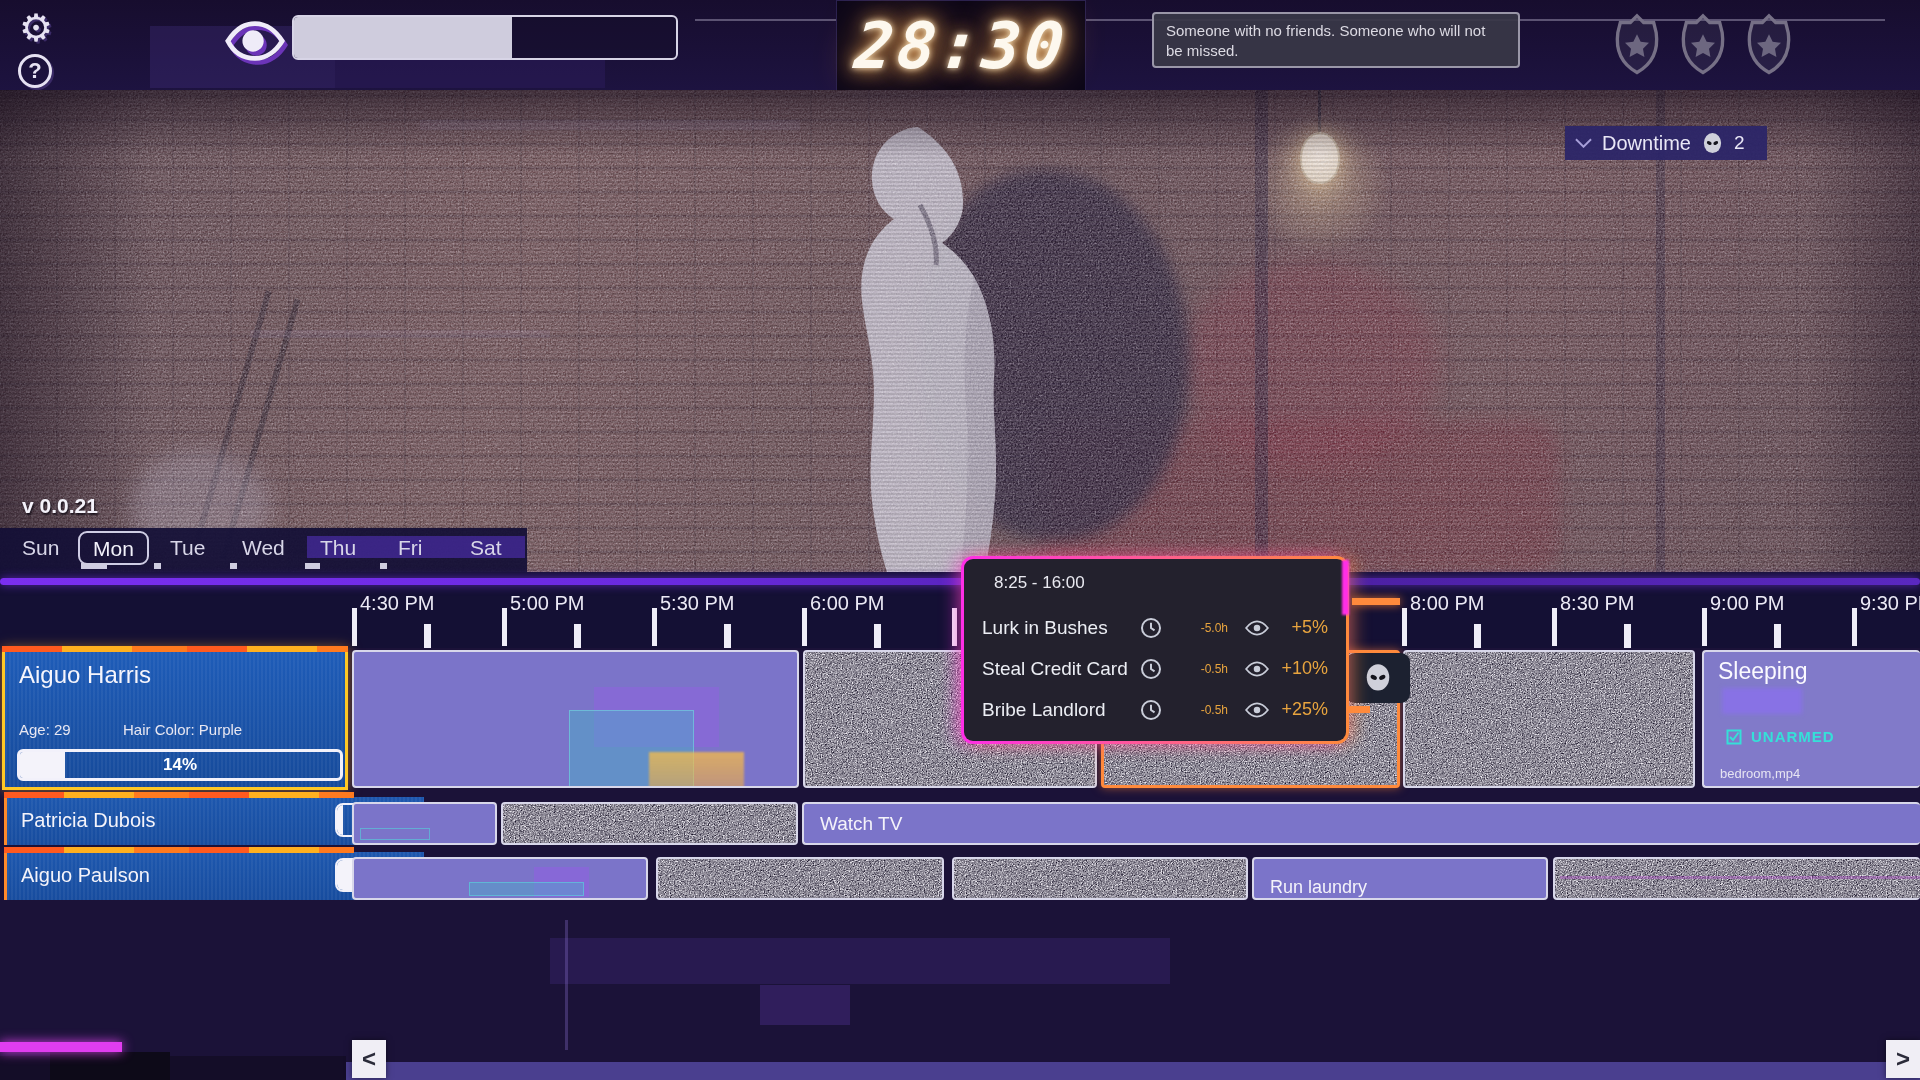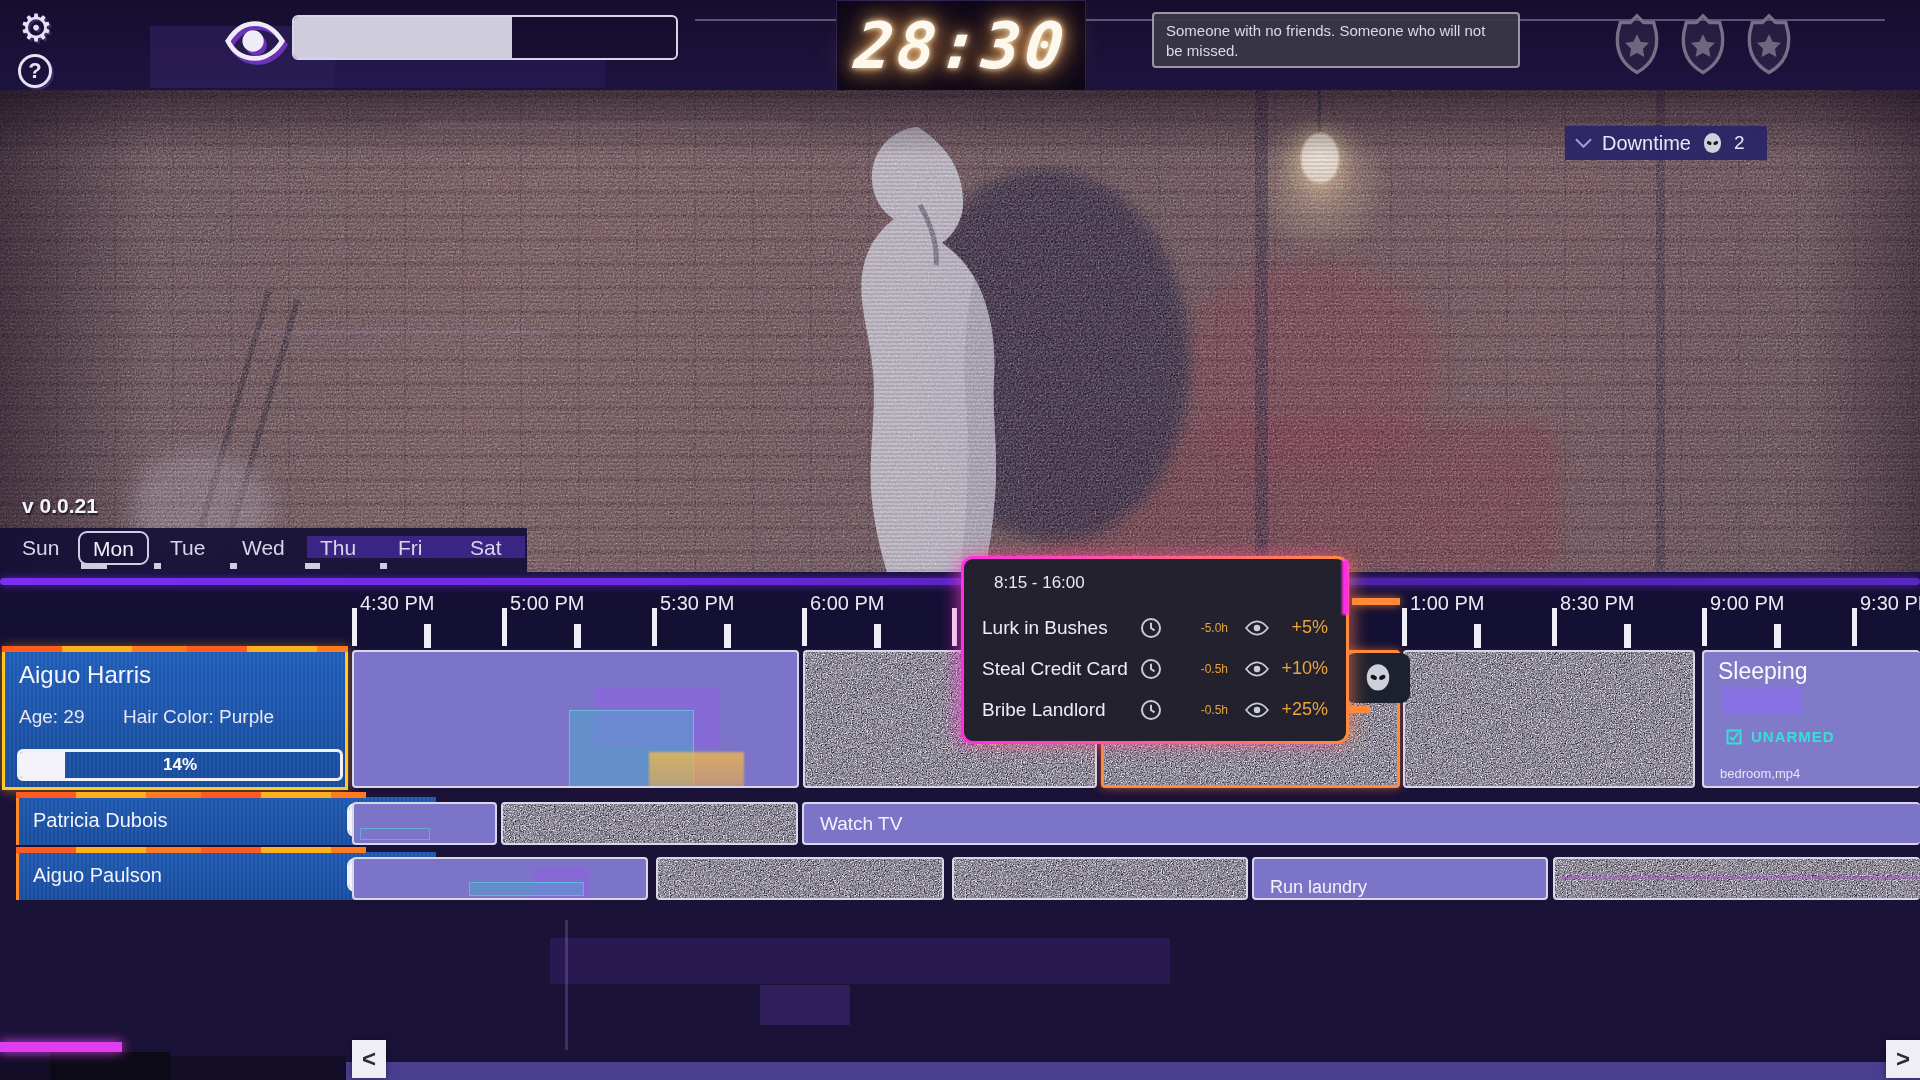--- a/index.html
+++ b/index.html
@@ -81,29 +81,29 @@
   
   .sleep-title{position:absolute;left:14px;top:6px;font-size:23px;color:#fbfaff;}
   .sleep-armed{position:absolute;left:22px;top:76px;display:flex;align-items:center;gap:9px;
                font-size:15px;font-weight:bold;letter-spacing:1px;color:#35e0d8;}
   .sleep-file{position:absolute;left:8px;bottom:5px;font-size:13px;color:#e6e4f2;padding-left:8px;}
 
   
   .card1{position:absolute;left:2px;top:648px;width:346px;height:142px;
          background:linear-gradient(180deg,#1e5cb8,#164a9a);
          border:3px solid #ffc825;box-shadow:0 0 12px rgba(250,170,30,.55);cursor:pointer;}
-  .cardsm{position:absolute;left:16px;width:420px;height:48px;
+  .cardsm{position:absolute;left:4px;width:420px;height:48px;
           background:linear-gradient(180deg,#1d57ae,#174c9e);
           border-left:3px solid #ff8a2a;cursor:pointer;}
   .cardtopband{position:absolute;left:-3px;top:-5px;width:350px;height:6px;
           background:repeating-linear-gradient(90deg,#ff5a1f 0 60px,#ffb020 60px 130px,#ff7a1f 130px 185px);}
   .cardscan{position:absolute;inset:0;
           background:repeating-linear-gradient(90deg,rgba(255,255,255,.05) 0 2px,transparent 2px 4px);}
   .cname{position:absolute;left:14px;top:10px;font-size:24px;color:#f6f5fc;}
-  .cmeta{position:absolute;top:55px;font-size:19px;color:#e8e7f2;}
+  .cmeta{position:absolute;top:70px;font-size:15px;color:#e8e7f2;}
   .cbar{position:absolute;left:12px;top:98px;width:326px;height:32px;border:3px solid #f2f1fa;
         border-radius:6px;overflow:hidden;}
   .cbarfill{height:100%;background:#f4f3fa;}
   .cbarlabel{position:absolute;inset:0;display:flex;align-items:center;justify-content:center;
              font-size:17px;font-weight:bold;color:#fff;}
   .smname{position:absolute;left:14px;top:0;height:48px;line-height:46px;font-size:20px;color:#f4f3fa;}
   .pill{position:absolute;right:9px;top:6px;width:80px;height:34px;border:2px solid #f2f1fa;
         border-radius:8px;overflow:hidden;}
   .pillfill{height:100%;background:#f4f3fa;}
   .pilllabel{position:absolute;inset:0;display:flex;align-items:center;justify-content:center;
@@ -287,21 +287,21 @@
         <span class="tlabel">5:30 PM</span>
         <i class="tmaj"></i>
         <i class="tmin"></i>
       </div>
     <div class="tick" style="left:802px">
         <span class="tlabel">6:00 PM</span>
         <i class="tmaj"></i>
         <i class="tmin"></i>
       </div>
     <div class="tick" style="left:1402px">
-        <span class="tlabel">1:00 PM</span>
+        <span class="tlabel">8:00 PM</span>
         <i class="tmaj"></i>
         <i class="tmin"></i>
       </div>
     <div class="tick" style="left:1552px">
         <span class="tlabel">8:30 PM</span>
         <i class="tmaj"></i>
         <i class="tmin"></i>
       </div>
     <div class="tick" style="left:1702px">
         <span class="tlabel">9:00 PM</span>
@@ -412,21 +412,21 @@
     <span class="bl-label" style="font-size:18px;margin-top:8px;">Run laundry</span>
   </div>
   <div class="blk static" style="left:1553px;top:857px;width:367px;height:43px;border-right:none;">
     <svg class="noise-svg">
         <rect width="100%" height="100%" filter="url(#noiseA)"></rect>
       </svg>
   </div>
 
   <div class="popup">
     <div class="popup-inner">
-      <div class="popup-header">8:15 - 16:00</div>
+      <div class="popup-header">8:25 - 16:00</div>
 
       <div class="prow">
         <span class="plabel">Lurk in Bushes</span>
         <span class="picon">
           <svg viewBox="0 0 20 20" width="22" height="22">
               <circle cx="10" cy="10" r="8.2" fill="none" stroke="#c9cdd9" stroke-width="1.8"></circle>
               <path d="M10 5.2 V10 L13.2 12.2" stroke="#c9cdd9" stroke-width="1.8" fill="none"></path>
             </svg>
           </span>
         <span class="ptime">-5.0h</span>

